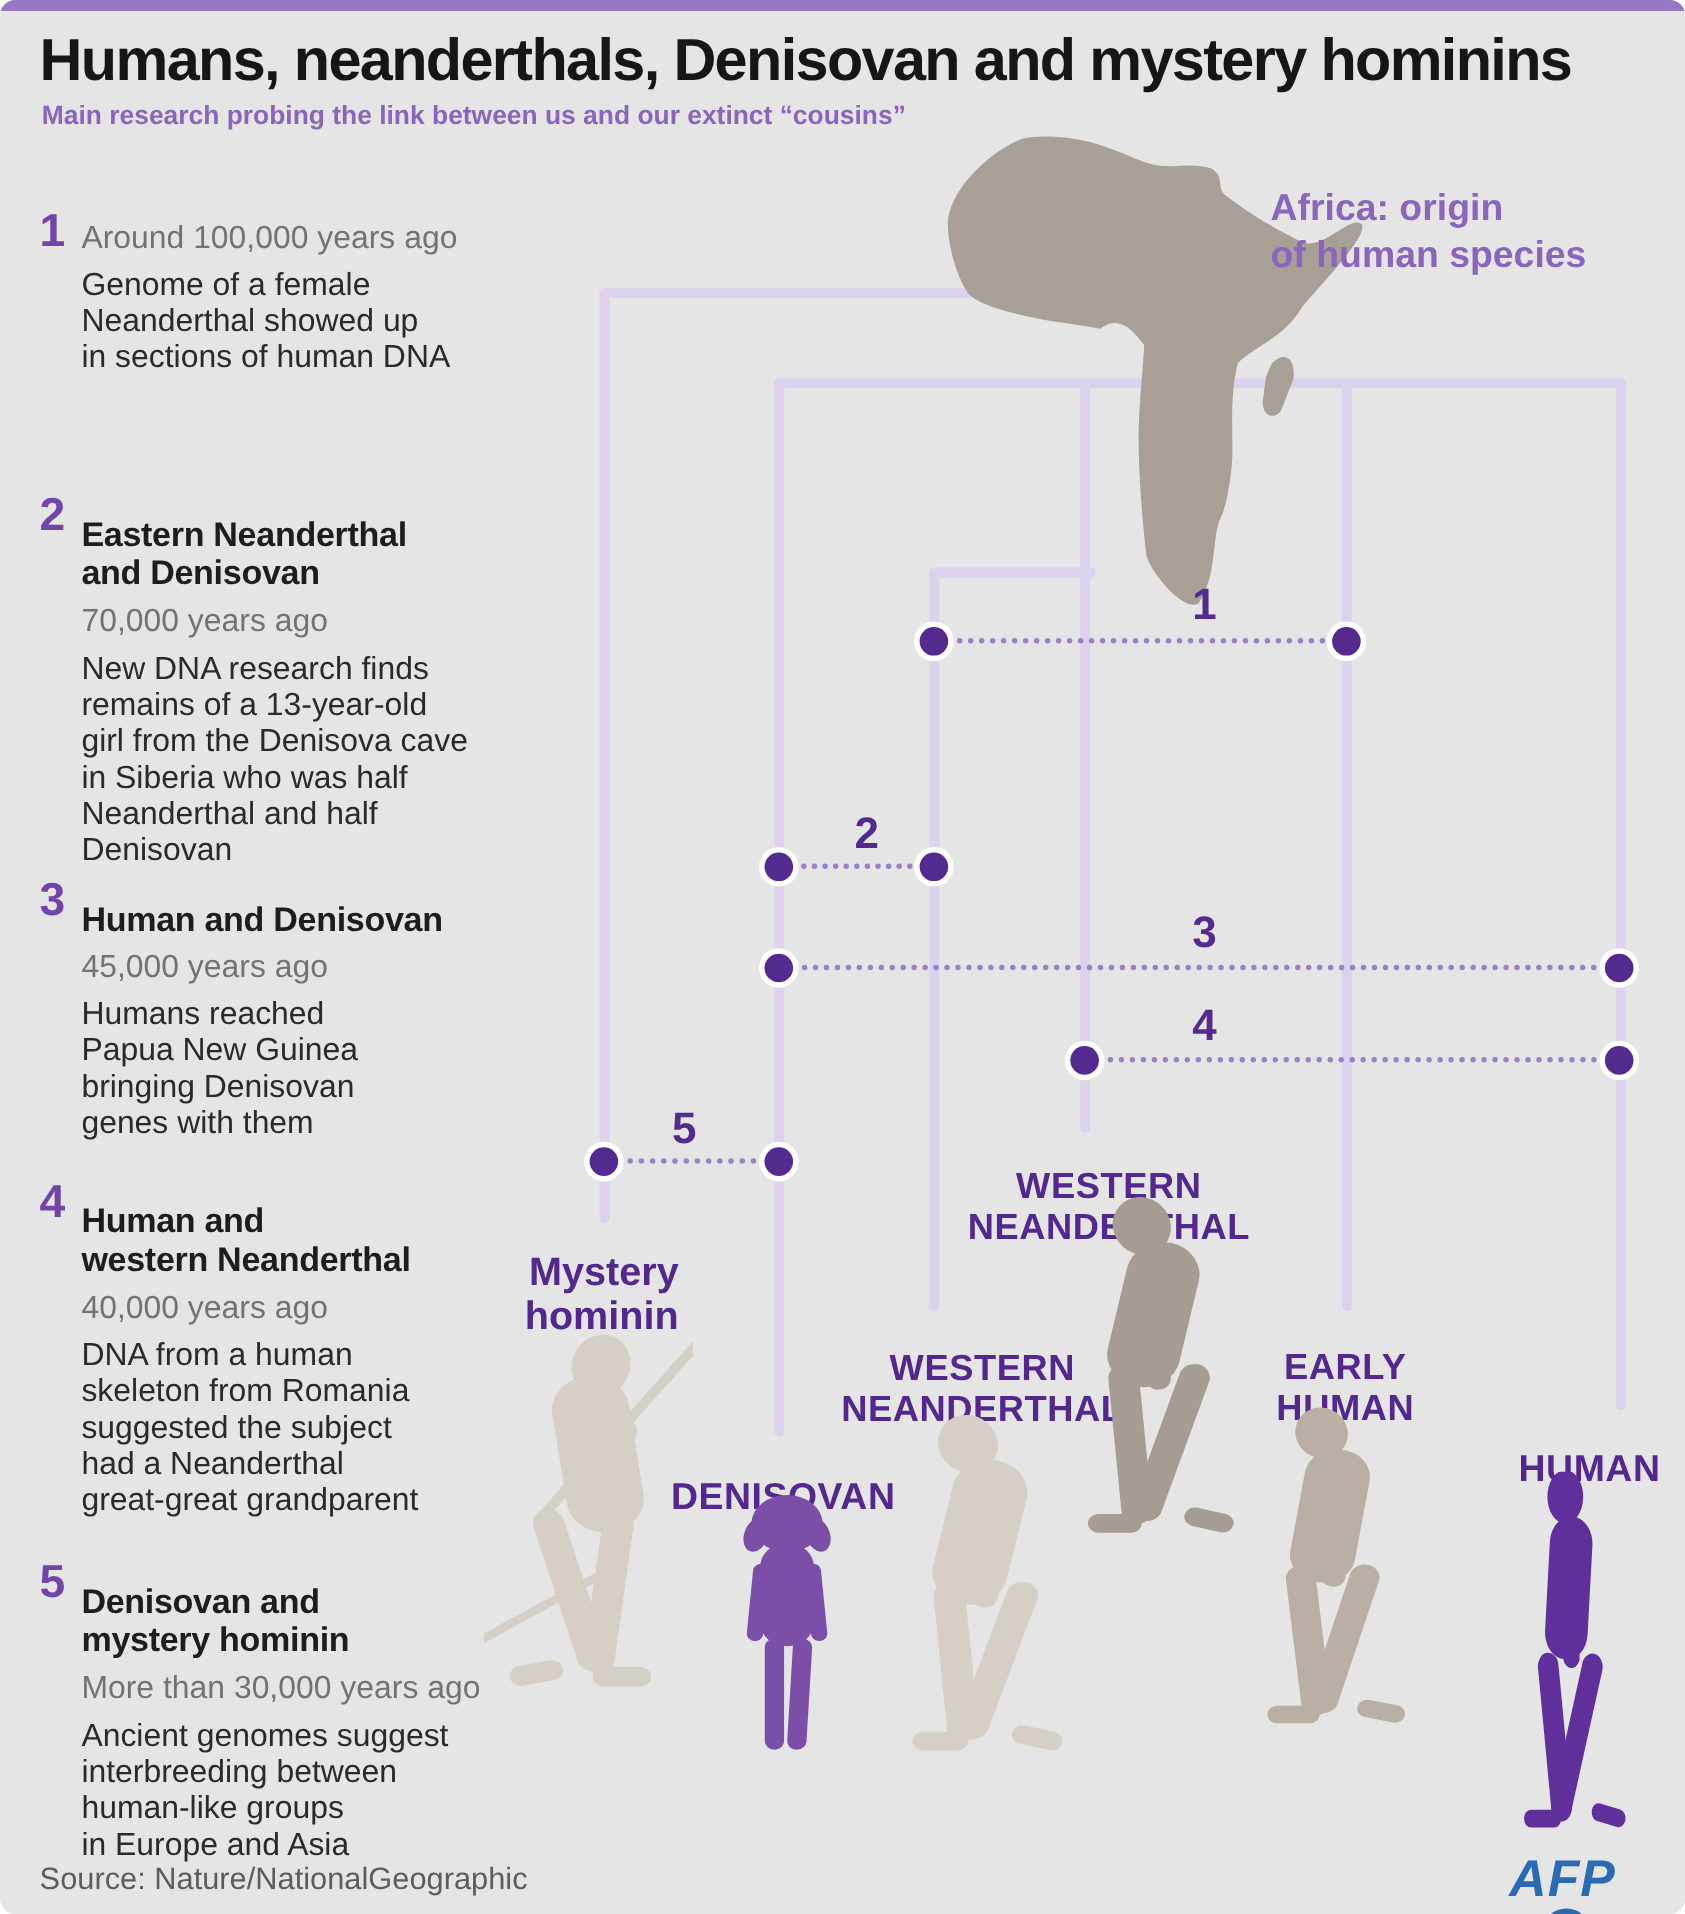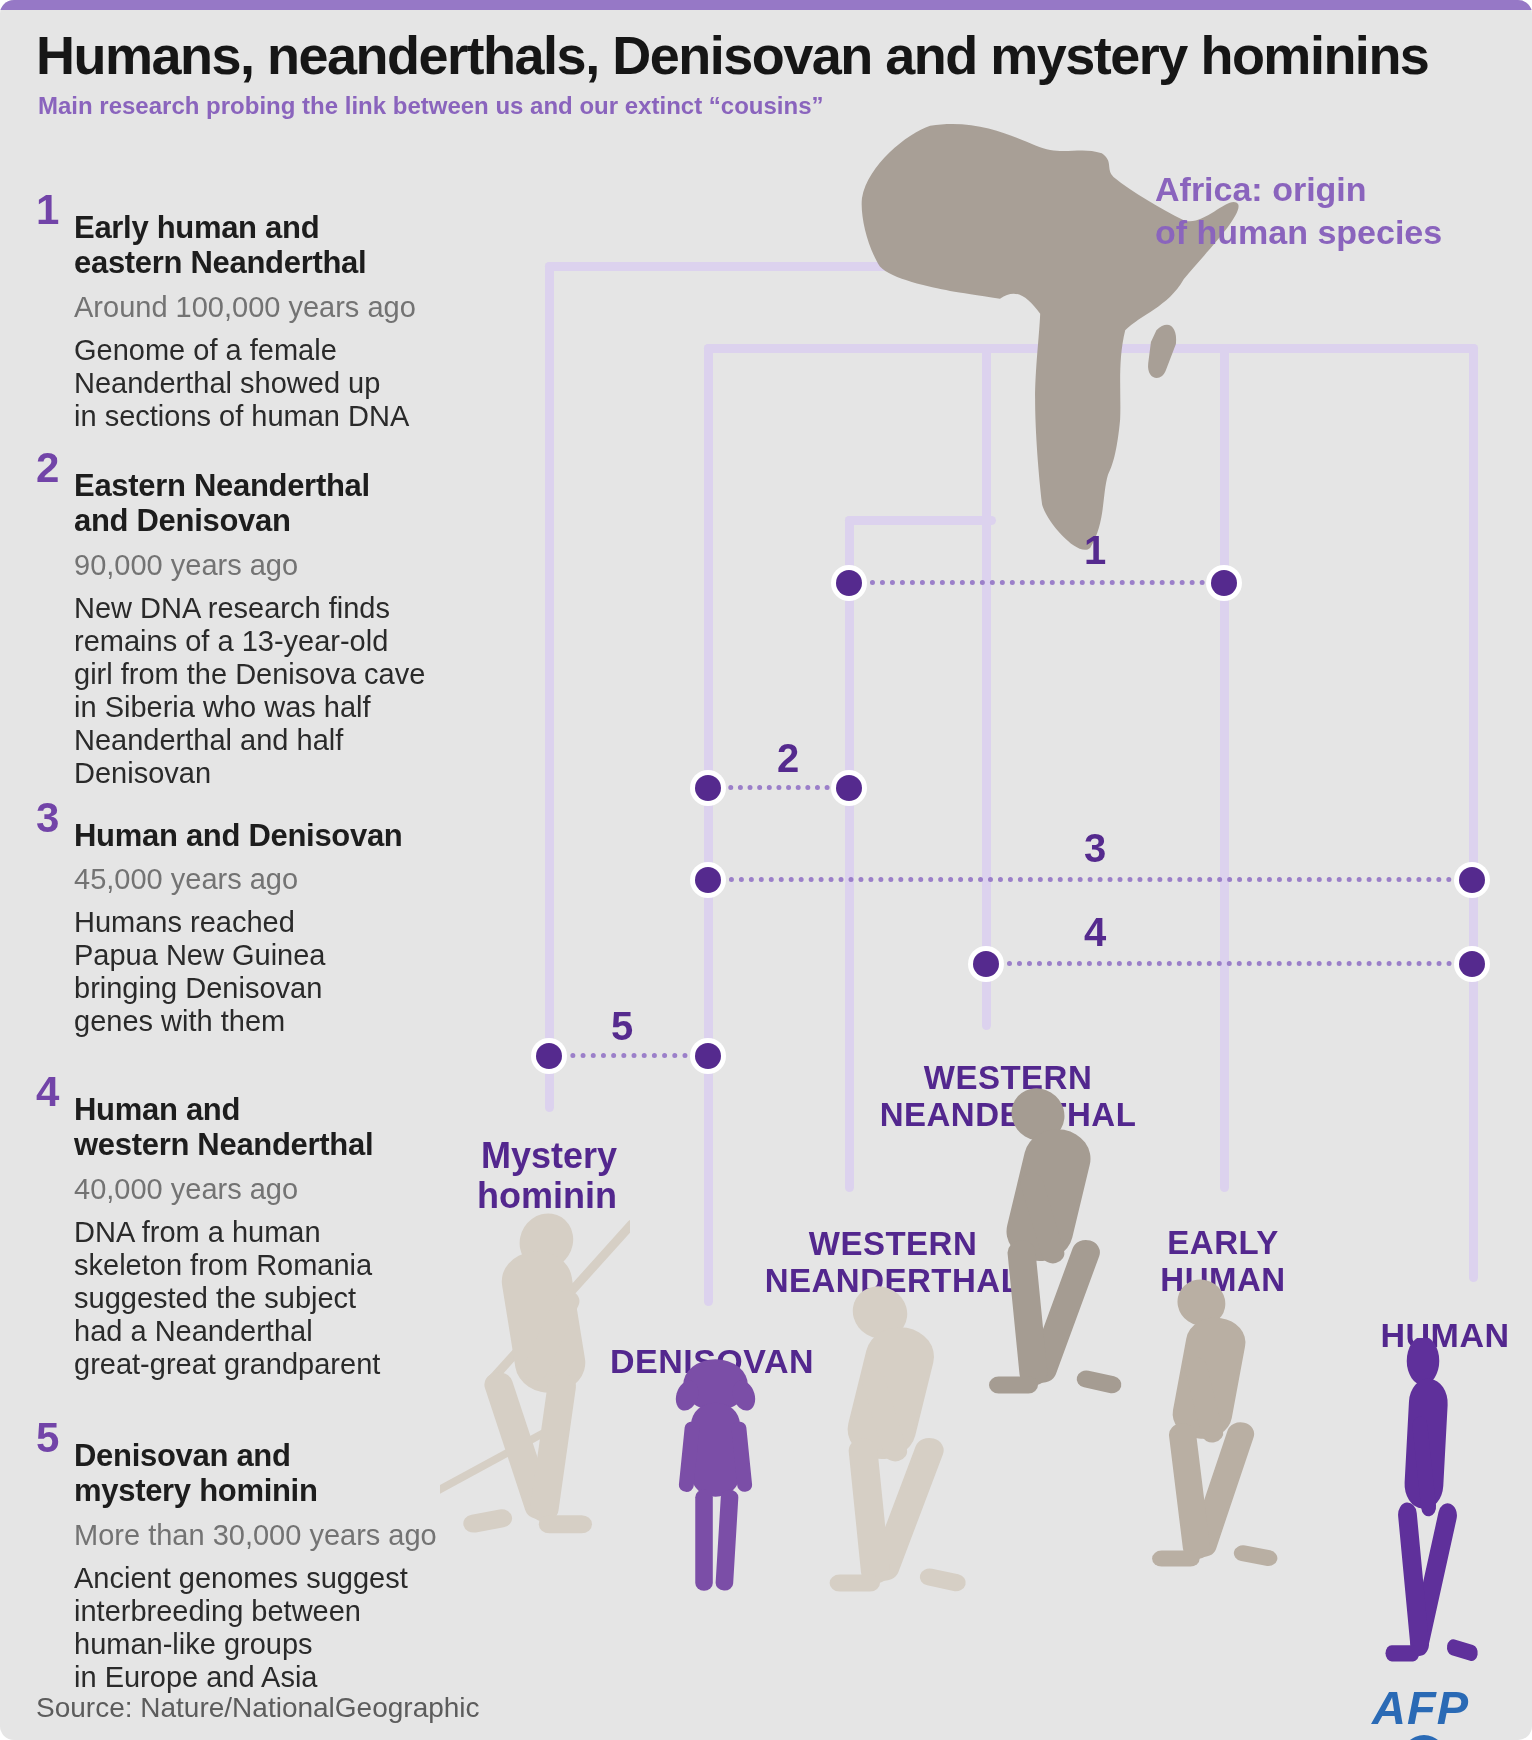--- a/index.html
+++ b/index.html
@@ -186,35 +186,33 @@
       <rect x="45" y="100" width="15" height="96" rx="7.5" transform="rotate(16 52 148)"></rect>
       <rect x="29" y="101" width="15" height="95" rx="7.5" transform="rotate(-7 36 149)"></rect>
       <rect x="14" y="189" width="27" height="10" rx="5"></rect>
       <rect x="63" y="187" width="25" height="10" rx="5" transform="rotate(13 75 192)"></rect>
     </g>
   </svg>
 
   <div class="event" style="top:190px;">
     <div class="ev-num">1</div>
     <div class="ev-body-wrap">
-      <div class="ev-title pre">Early human and
-eastern Neanderthal</div>
       <div class="ev-date">Around 100,000 years ago</div>
       <div class="ev-text pre">Genome of a female
 Neanderthal showed up
 in sections of human DNA</div>
     </div>
   </div>
 
   <div class="event" style="top:448px;">
     <div class="ev-num">2</div>
     <div class="ev-body-wrap">
       <div class="ev-title pre">Eastern Neanderthal
 and Denisovan</div>
-      <div class="ev-date">90,000 years ago</div>
+      <div class="ev-date">70,000 years ago</div>
       <div class="ev-text pre">New DNA research finds
 remains of a 13-year-old
 girl from the Denisova cave
 in Siberia who was half
 Neanderthal and half
 Denisovan</div>
     </div>
   </div>
 
   <div class="event" style="top:798px;">

